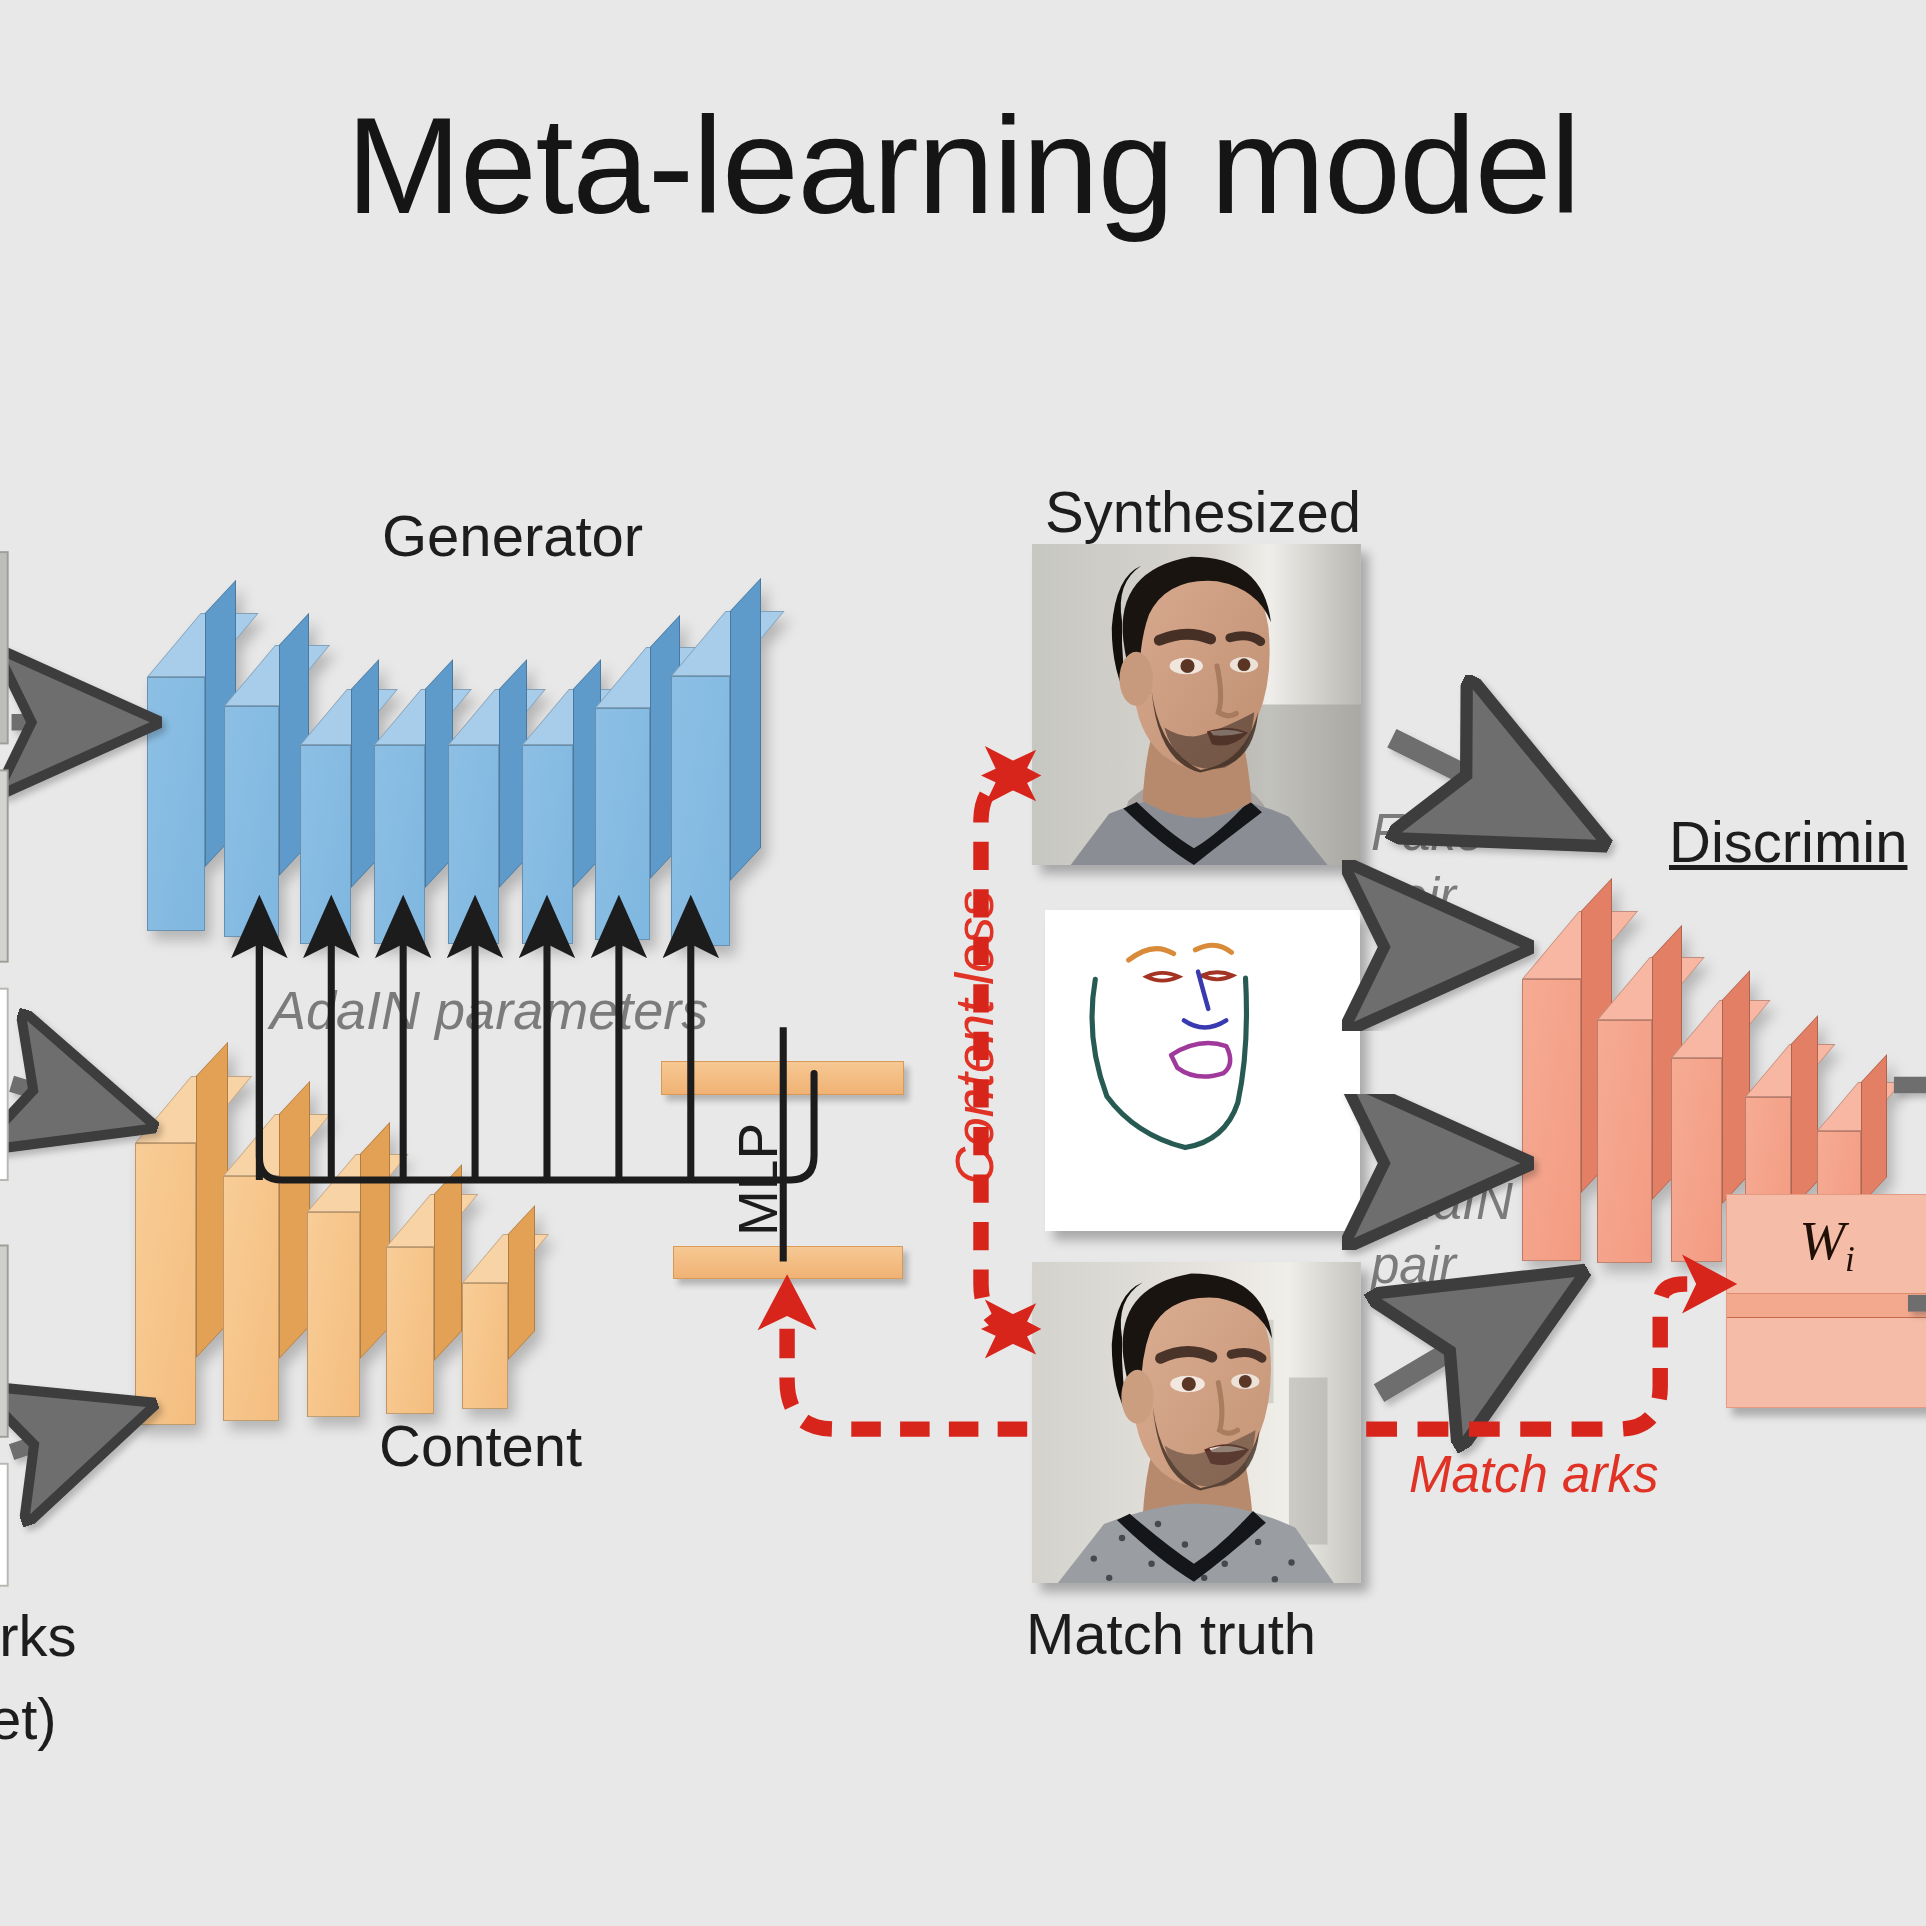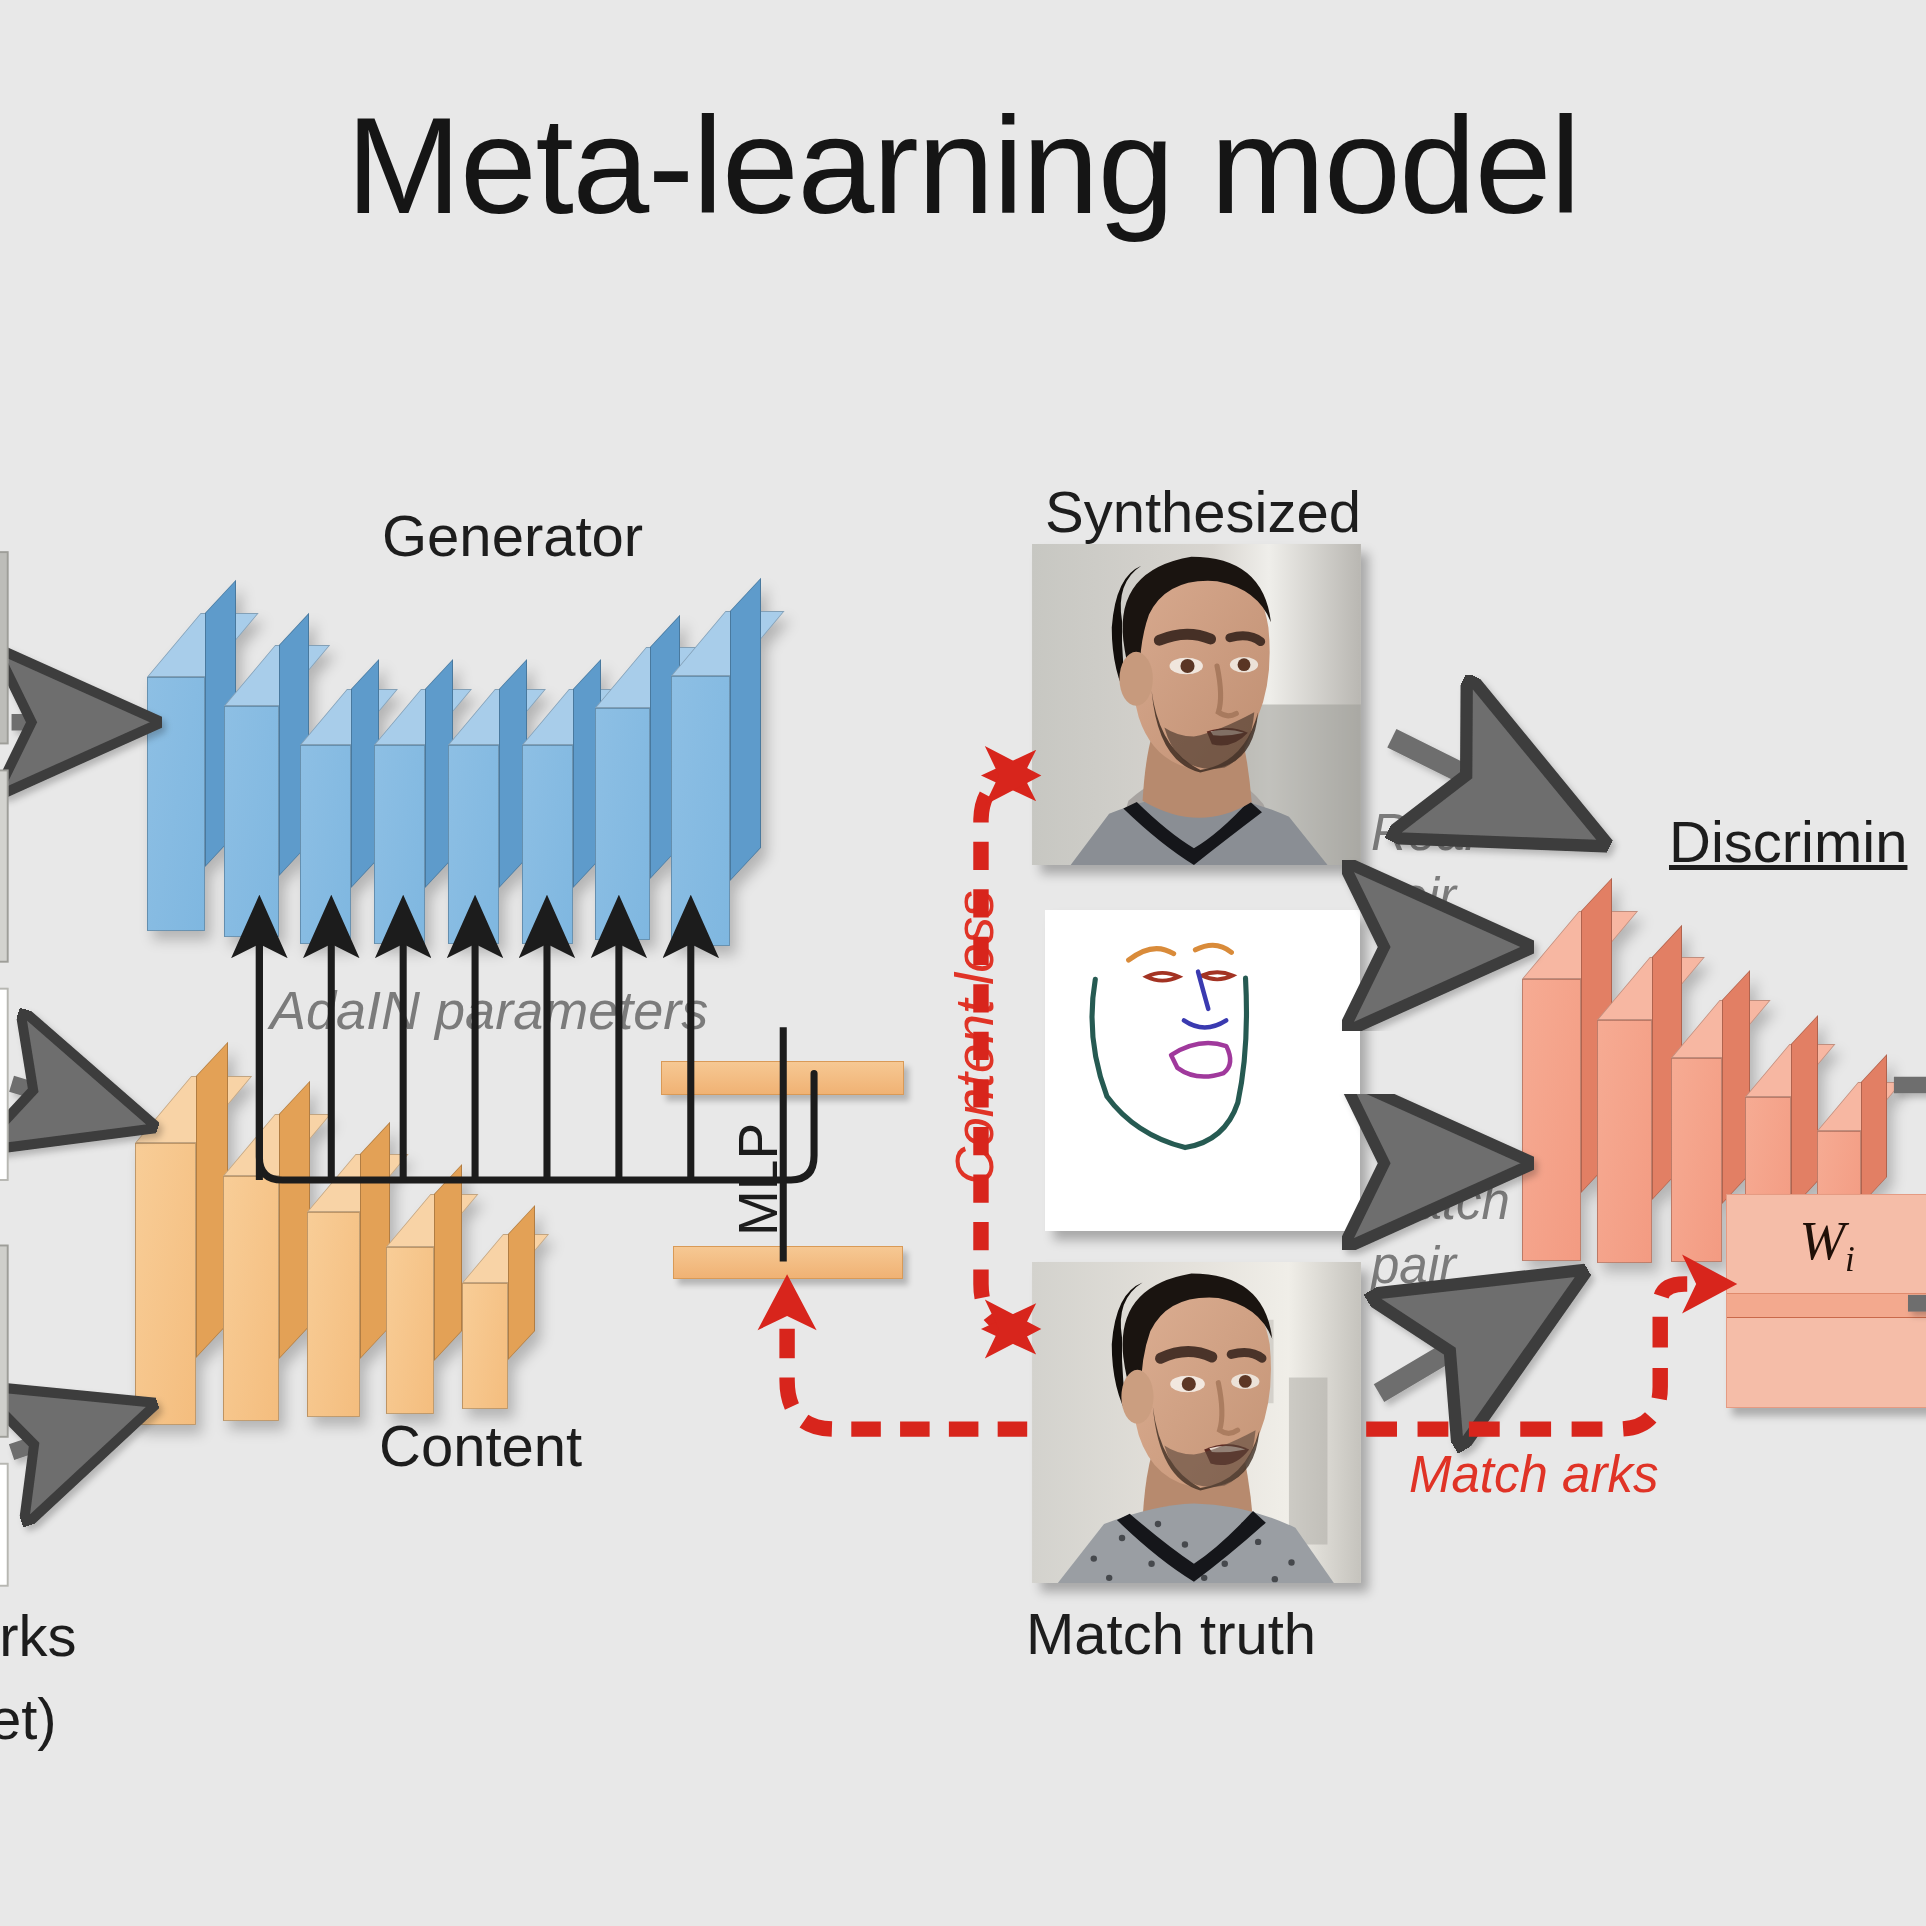--- a/index.html
+++ b/index.html
@@ -197,23 +197,23 @@
   <div class="mlpbar" style="left:661px;top:1061px;width:241px;height:32px;"></div>
   <div class="mlpbar" style="left:673px;top:1246px;width:228px;height:31px;"></div>
   <div id="mlptext" style="left:726px;top:1236px;">MLP</div>
 
   <div class="abs ann-gray" style="left:270px;top:982px;font-size:54px;">AdaIN parameters</div>
 
   <div id="contentlosstext" style="left:944px;top:1185px;">Content loss</div>
 
   <div class="abs ann-red" style="left:1409px;top:1448px;">Match arks</div>
 
-  <div class="abs ann-gray" style="left:1371px;top:806px;">Real</div>
+  <div class="abs ann-gray" style="left:1371px;top:806px;">Fake</div>
   <div class="abs ann-gray" style="left:1371px;top:870px;">pair</div>
-  <div class="abs ann-gray" style="left:1371px;top:1175px;">Match</div>
+  <div class="abs ann-gray" style="left:1371px;top:1175px;">AdaIN</div>
   <div class="abs ann-gray" style="left:1371px;top:1239px;">pair</div>
 
   <div id="wibox" style="left:1726px;top:1194px;width:200px;height:212px;">
     <div id="wilabel" style="top:14px;">
       <span>W</span><sub>i</sub>
     </div>
     <div id="wiband" style="top:98px;height:23px;"></div>
   </div>
 
   <div class="photo" style="left:1032px;top:544px;width:329px;height:321px;background:#cfcec9;">

